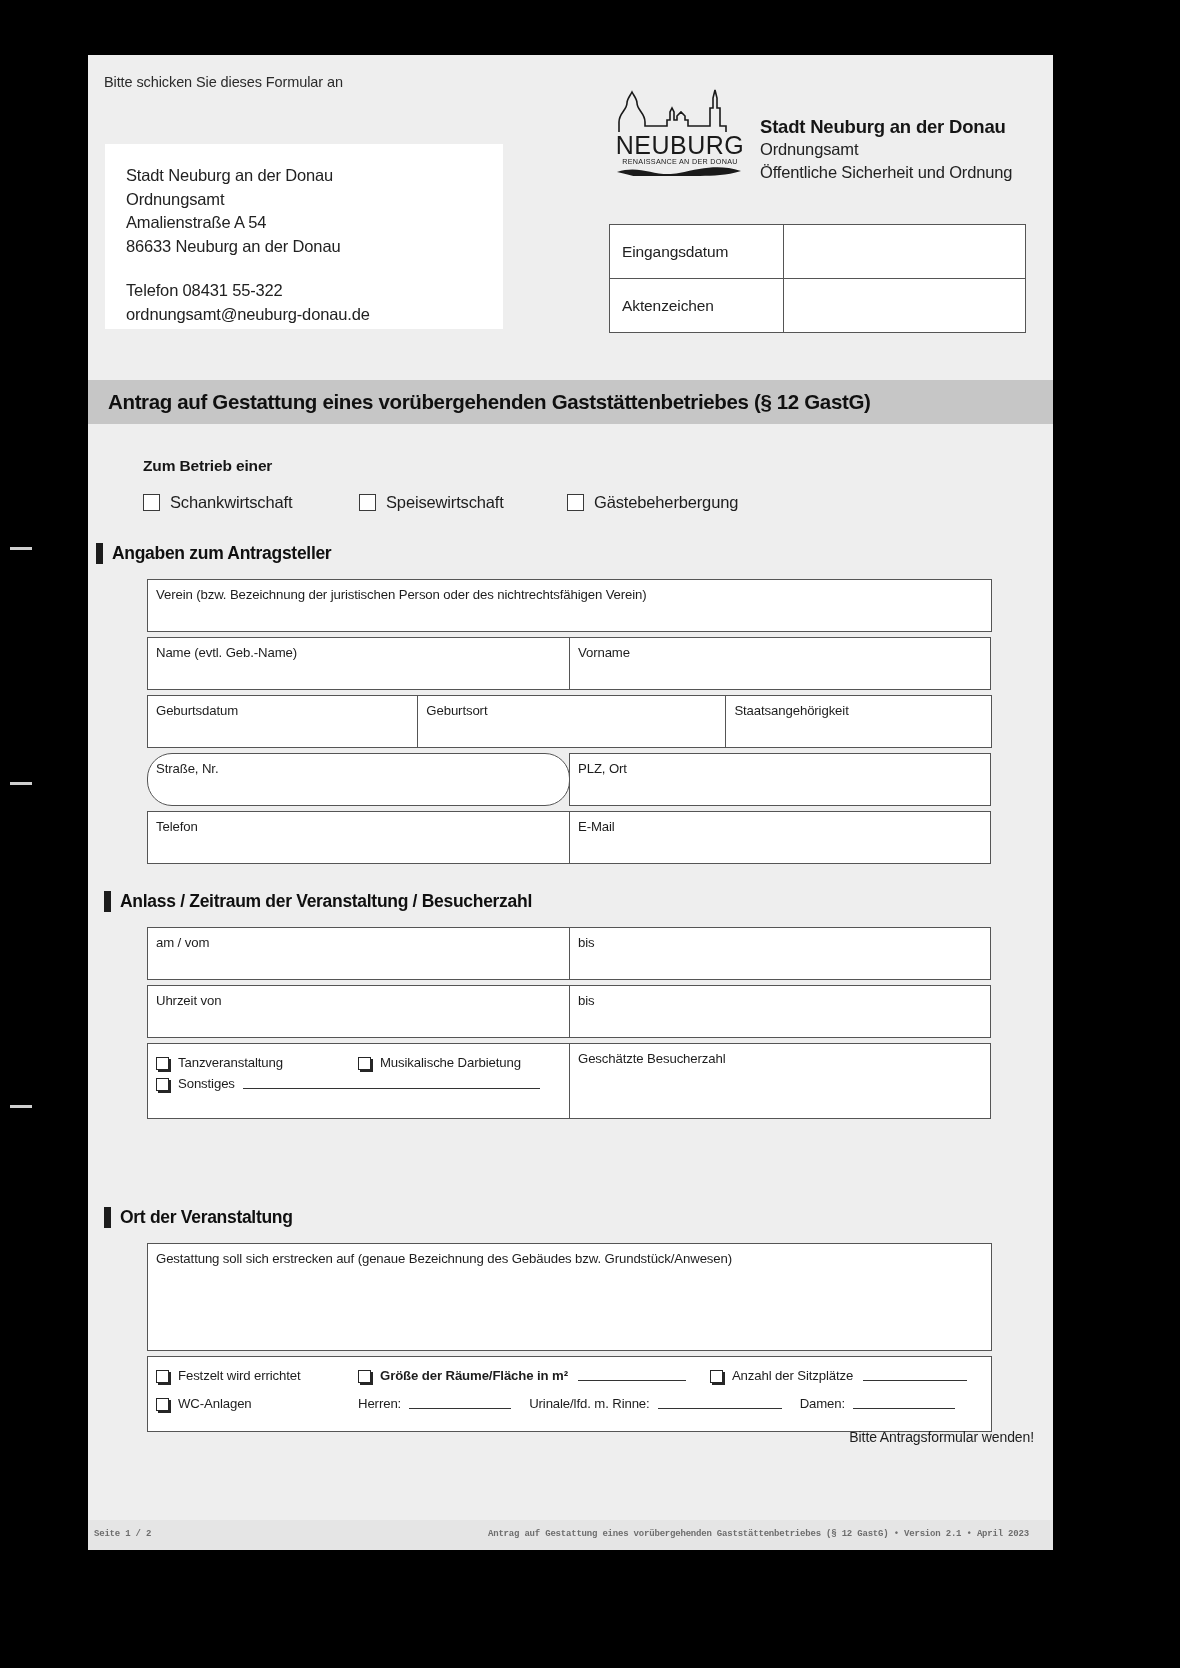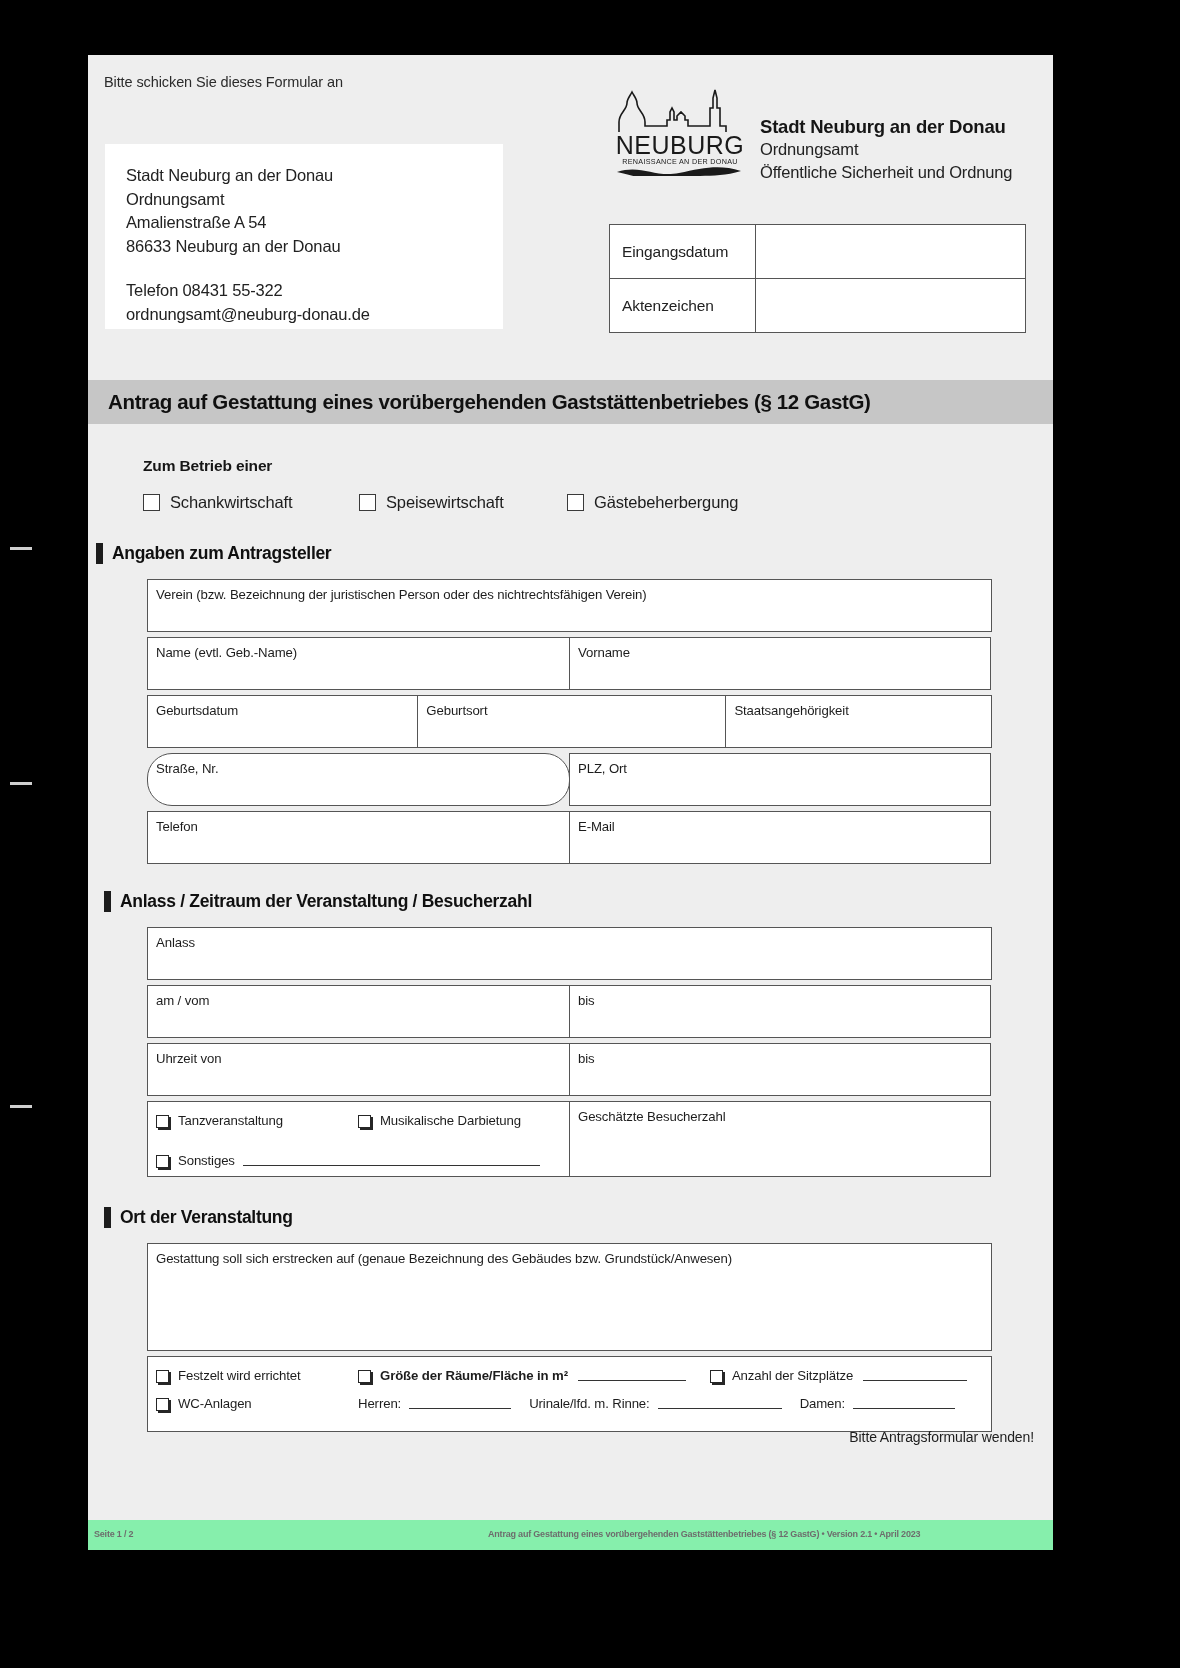--- a/index.html
+++ b/index.html
@@ -81,21 +81,21 @@
   }
   .meta-table td {
     border: 1px solid #555555;
     height: 54px;
     background: #ffffff;
     padding: 0 12px;
     font-size: 15.5px;
     color: #222222;
     letter-spacing: -0.1px;
   }
-  .meta-table td.label { width: 146px; }
+  .meta-table td.label { width: 174px; }
   .meta-table td.value { }
 
   
   .title-bar {
     position: absolute;
     left: 0px;
     top: 325px;
     width: 965px;
     height: 44px;
     background: #c6c6c6;
@@ -213,21 +213,22 @@
     letter-spacing: -0.1px;
   }
 
   
   .footer {
     position: absolute;
     left: 88px;
     top: 1520px;
     width: 965px;
     height: 30px;
-    background: #86efac;
+    background: #e5e5e5;
+    font-family: Liberation Mono, monospace;
   }
   .footer .fl {
     position: absolute;
     left: 6px; top: 9px;
     font-size: 9px;
     font-weight: bold;
     color: #6d6d6d;
     letter-spacing: -0.2px;
   }
   .footer .fc {
@@ -368,43 +369,38 @@
     </div>
   </div>
 
   <div class="sec-head" style="left:16px; top:834px;">
     <div class="sec-bar"></div>
     <div class="txt">Anlass / Zeitraum der Veranstaltung / Besucherzahl</div>
   </div>
 
   <div class="fgrid" style="left:59px; top:872px; width:845px;">
     <div class="frow">
-      <div class="fcell" style="width:845px; height:53px;">
-        <div class="cap">Anlass</div>
-      </div>
-    </div>
-    <div class="frow">
       <div class="fcell" style="width:423px; height:53px;">
         <div class="cap">am / vom</div>
       </div>
       <div class="fcell" style="width:422px; height:53px; margin-left:-1px;">
         <div class="cap">bis</div>
       </div>
     </div>
     <div class="frow">
       <div class="fcell" style="width:423px; height:53px;">
         <div class="cap">Uhrzeit von</div>
       </div>
       <div class="fcell" style="width:422px; height:53px; margin-left:-1px;">
         <div class="cap">bis</div>
       </div>
     </div>
     <div class="frow">
       <div class="fcell" style="width:423px; height:76px; padding-top:11px;">
-        <div class="inline-row" style="margin-bottom:25px;">
+        <div class="inline-row" style="margin-bottom:6px;">
           <span style="display:flex;align-items:center;width:202px;">
             <span class="cb3"></span>
             <span>Tanzveranstaltung</span>
           </span>
           <span style="display:flex;align-items:center;">
             <span class="cb3"></span>
             <span>Musikalische Darbietung</span>
           </span>
         </div>
         <div class="inline-row">

